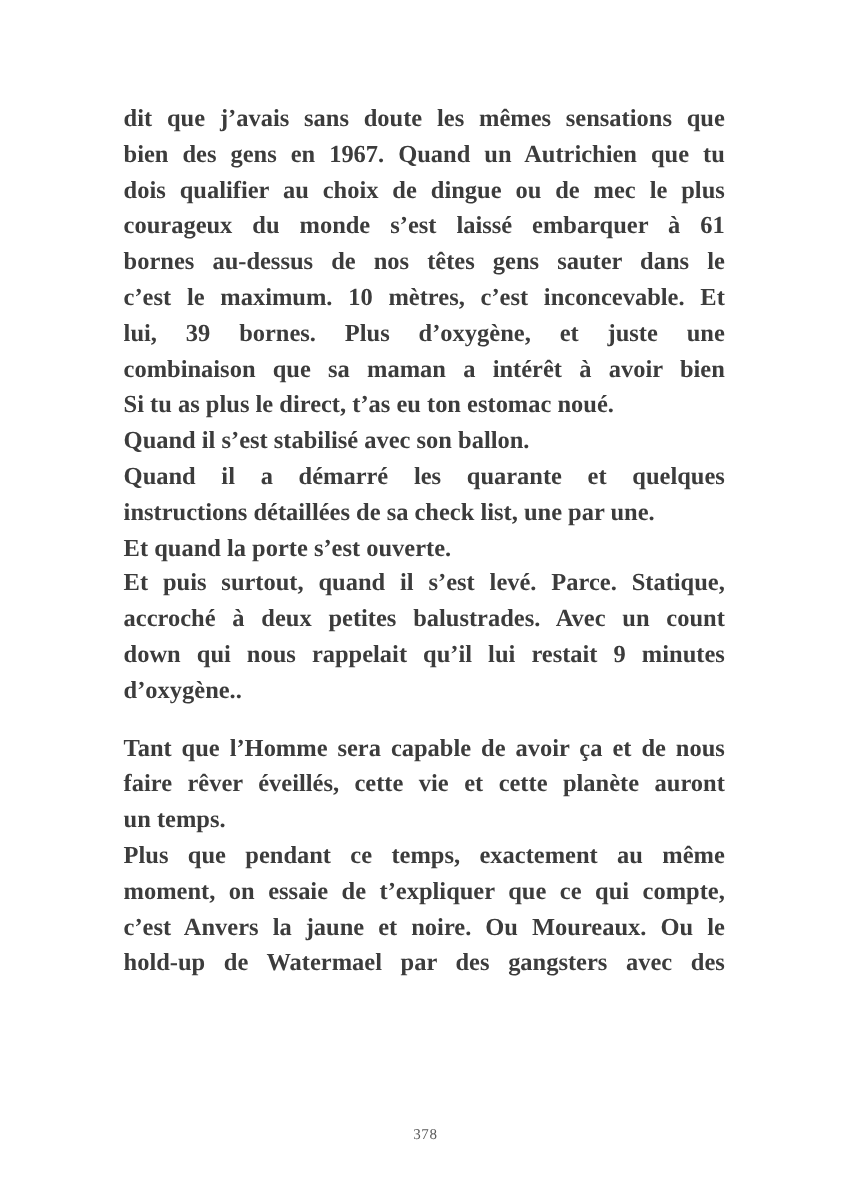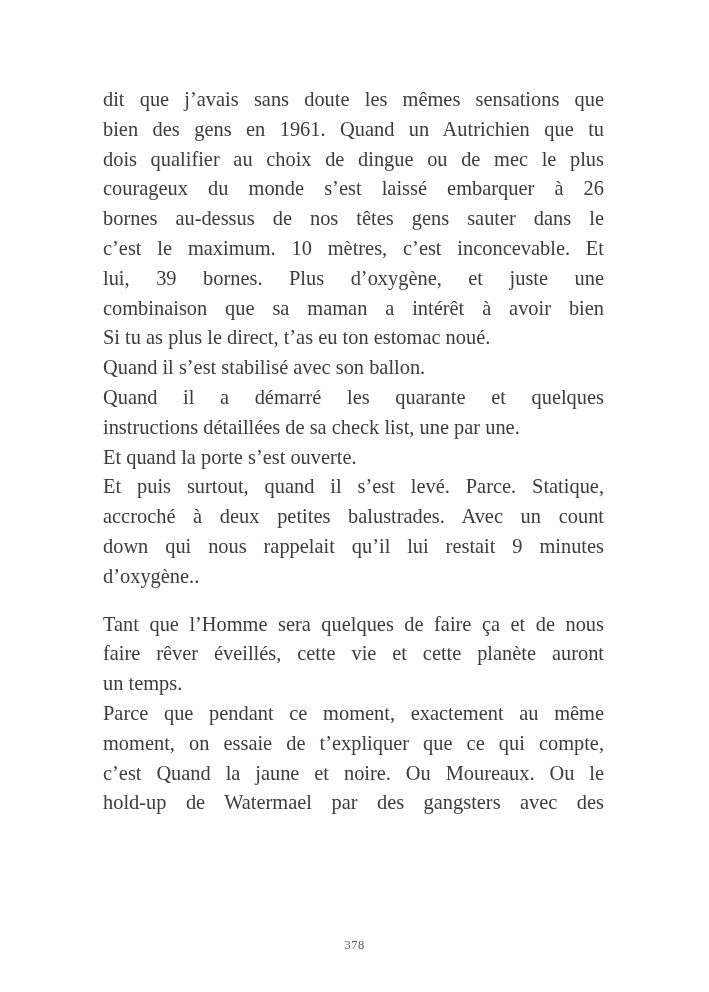--- a/index.html
+++ b/index.html
@@ -26,20 +26,21 @@
     width: 501px;
     color: #3c3c3c;
     font-size: 20.4px;
     line-height: 29.8px;
   }
   .para { margin: 0; }
   .para.gap-before { margin-top: 18px; }
   .line {
     text-align: justify;
     text-align-last: justify;
+    font-weight: bold;
   }
   .line.last {
     text-align-last: left;
   }
   .page-number {
     position: absolute;
     top: 938px;
     left: 0;
     width: 709px;
     text-align: center;
@@ -48,23 +49,23 @@
     letter-spacing: 0.5px;
   }
 </style>
 </head>
 <body>
 
 <div class="page">
   <div class="text-block">
       <div class="para">
         <div class="line">dit que j’avais sans doute les mêmes sensations que</div>
-        <div class="line">bien des gens en 1961. Quand un Autrichien que tu</div>
+        <div class="line">bien des gens en 1967. Quand un Autrichien que tu</div>
         <div class="line">dois qualifier au choix de dingue ou de mec le plus</div>
-        <div class="line">courageux du monde s’est laissé embarquer à 26</div>
+        <div class="line">courageux du monde s’est laissé embarquer à 61</div>
         <div class="line">bornes au-dessus de nos têtes gens sauter dans le</div>
         <div class="line">c’est le maximum. 10 mètres, c’est inconcevable. Et</div>
         <div class="line">lui, 39 bornes. Plus d’oxygène, et juste une</div>
         <div class="line">combinaison que sa maman a intérêt à avoir bien</div>
       </div>
       <div class="para">
         <div class="line last">Si tu as plus le direct, t’as eu ton estomac noué.</div>
       </div>
       <div class="para">
         <div class="line last">Quand il s’est stabilisé avec son ballon.</div>
@@ -76,25 +77,25 @@
       <div class="para">
         <div class="line last">Et quand la porte s’est ouverte.</div>
       </div>
       <div class="para">
         <div class="line">Et puis surtout, quand il s’est levé. Parce. Statique,</div>
         <div class="line">accroché à deux petites balustrades. Avec un count</div>
         <div class="line">down qui nous rappelait qu’il lui restait 9 minutes</div>
         <div class="line last">d’oxygène..</div>
       </div>
       <div class="para gap-before">
-        <div class="line">Tant que l’Homme sera quelques de faire ça et de nous</div>
+        <div class="line">Tant que l’Homme sera capable de avoir ça et de nous</div>
         <div class="line">faire rêver éveillés, cette vie et cette planète auront</div>
         <div class="line last">un temps.</div>
       </div>
       <div class="para">
-        <div class="line">Parce que pendant ce moment, exactement au même</div>
+        <div class="line">Plus que pendant ce temps, exactement au même</div>
         <div class="line">moment, on essaie de t’expliquer que ce qui compte,</div>
-        <div class="line">c’est Quand la jaune et noire. Ou Moureaux. Ou le</div>
+        <div class="line">c’est Anvers la jaune et noire. Ou Moureaux. Ou le</div>
         <div class="line">hold-up de Watermael par des gangsters avec des</div>
       </div>
     </div>
   <div class="page-number">378</div>
 </div>
 
 </body></html>

